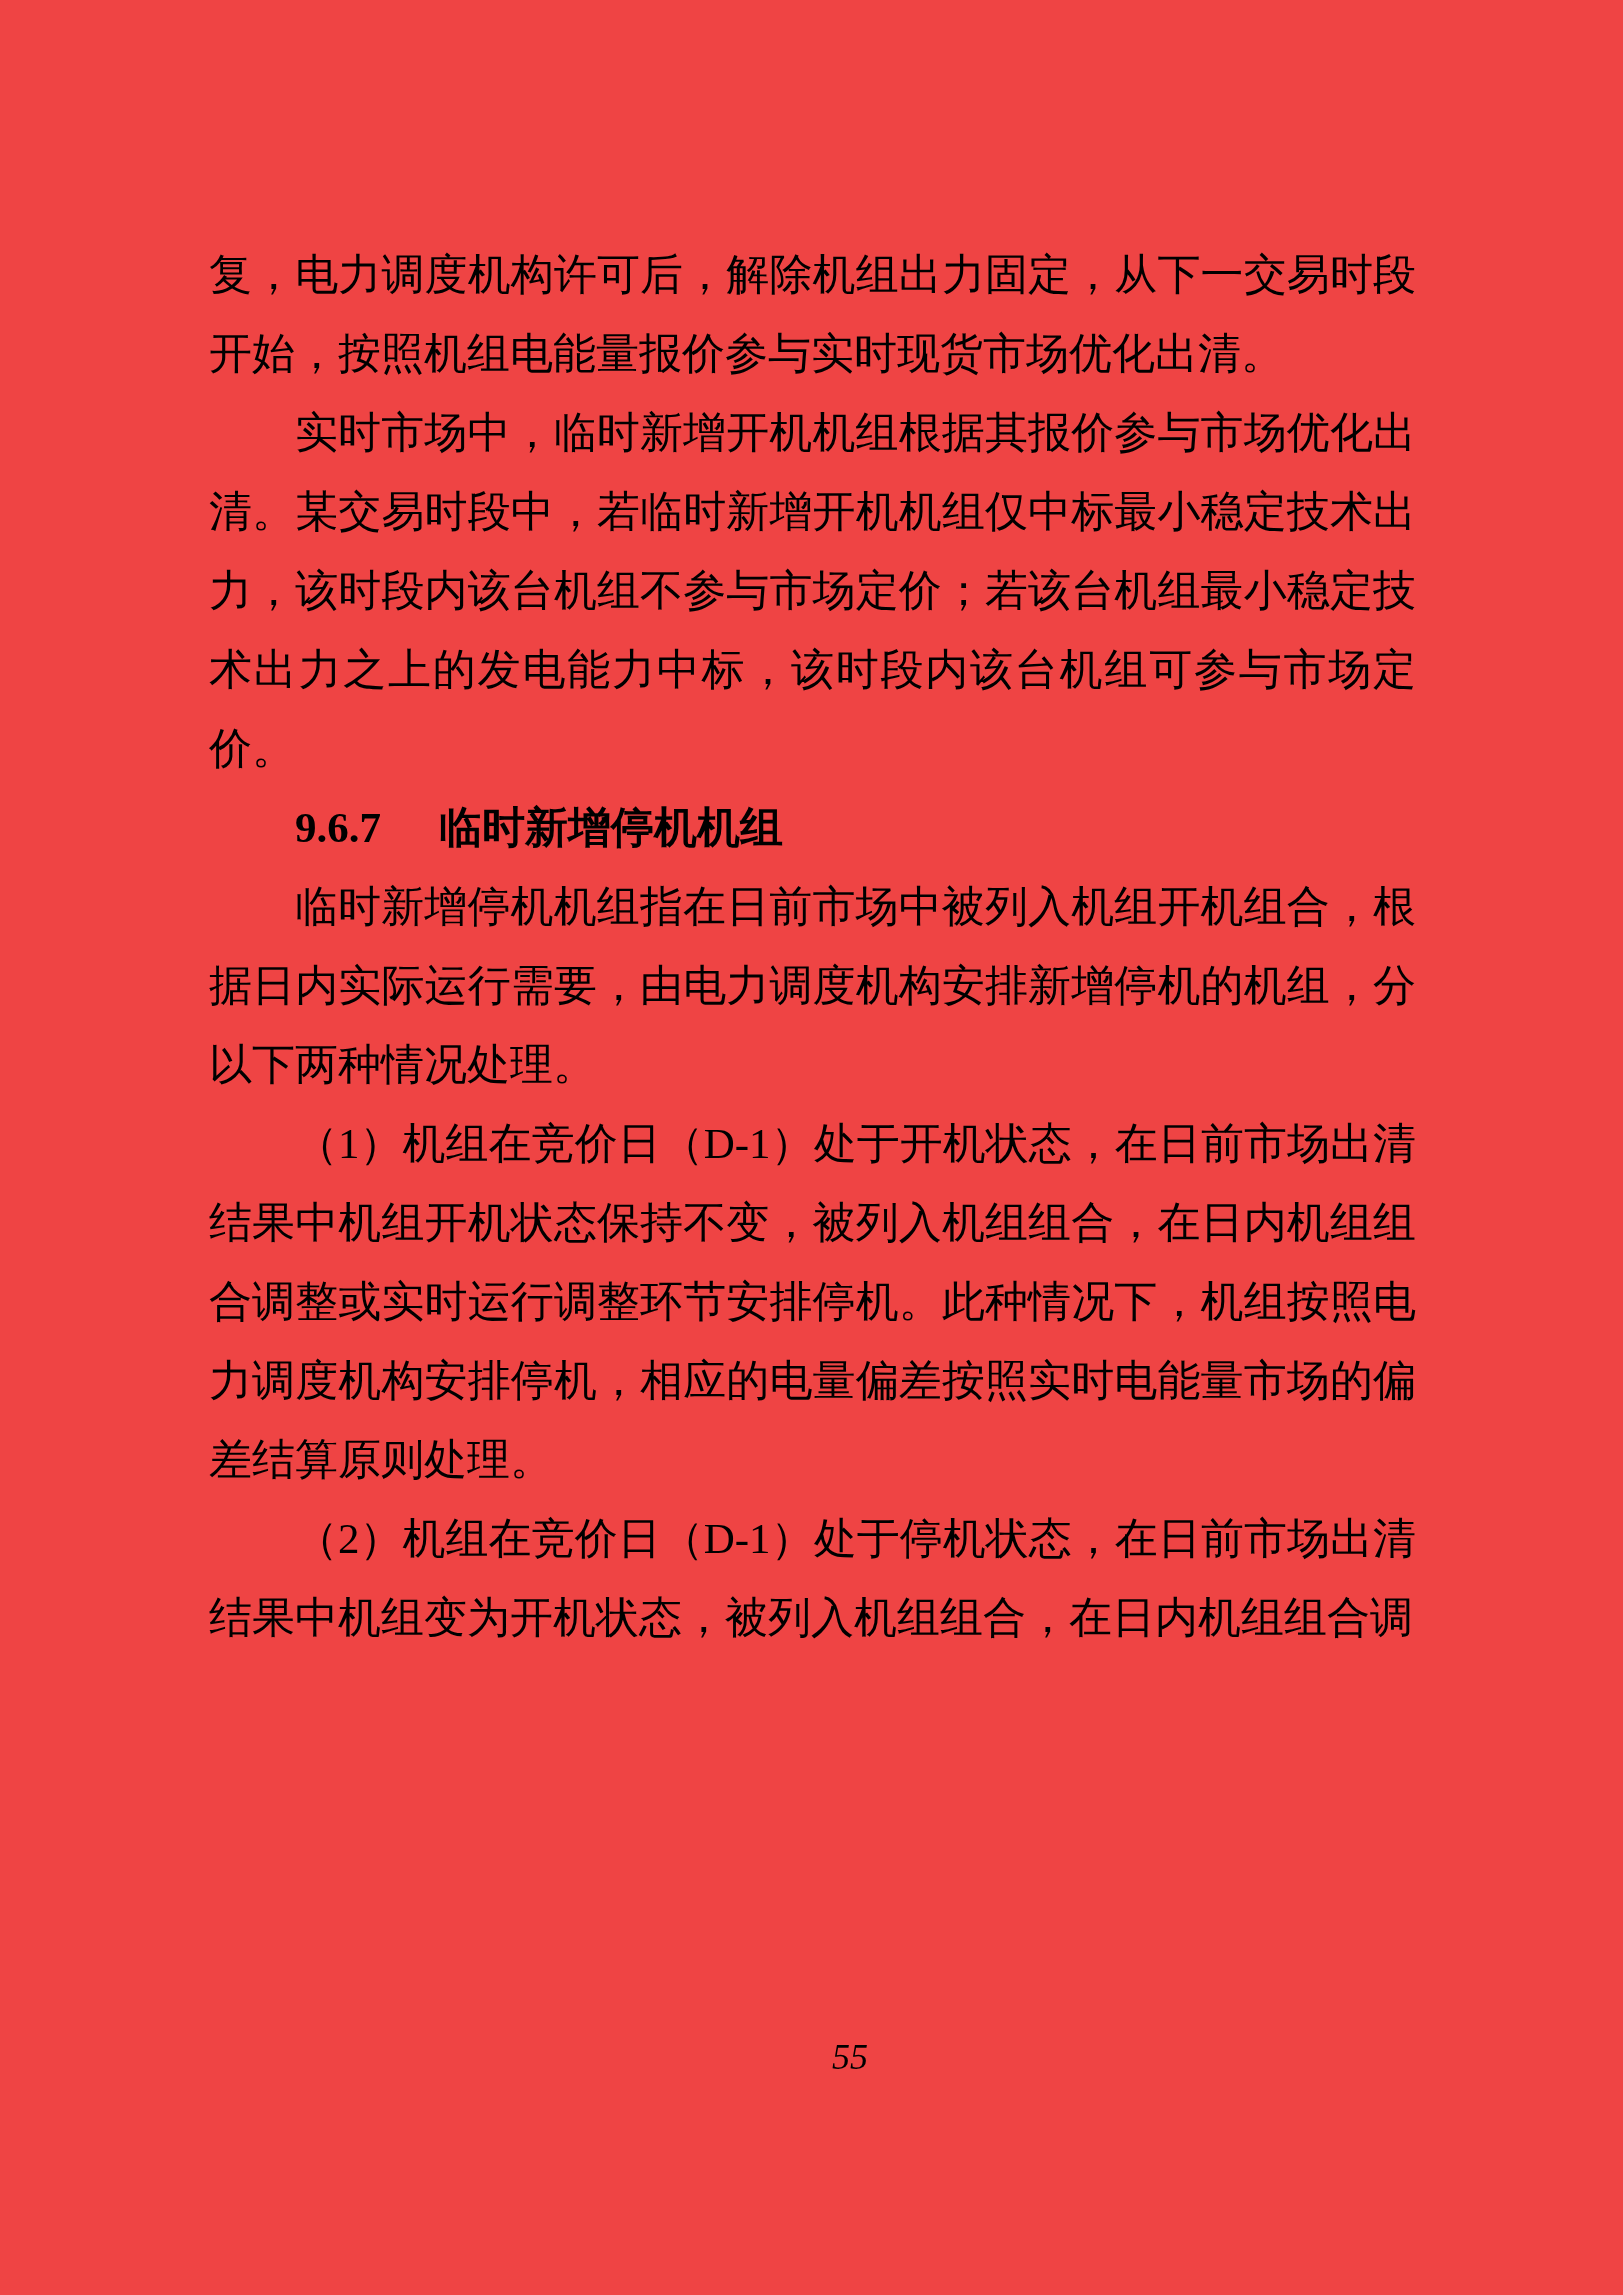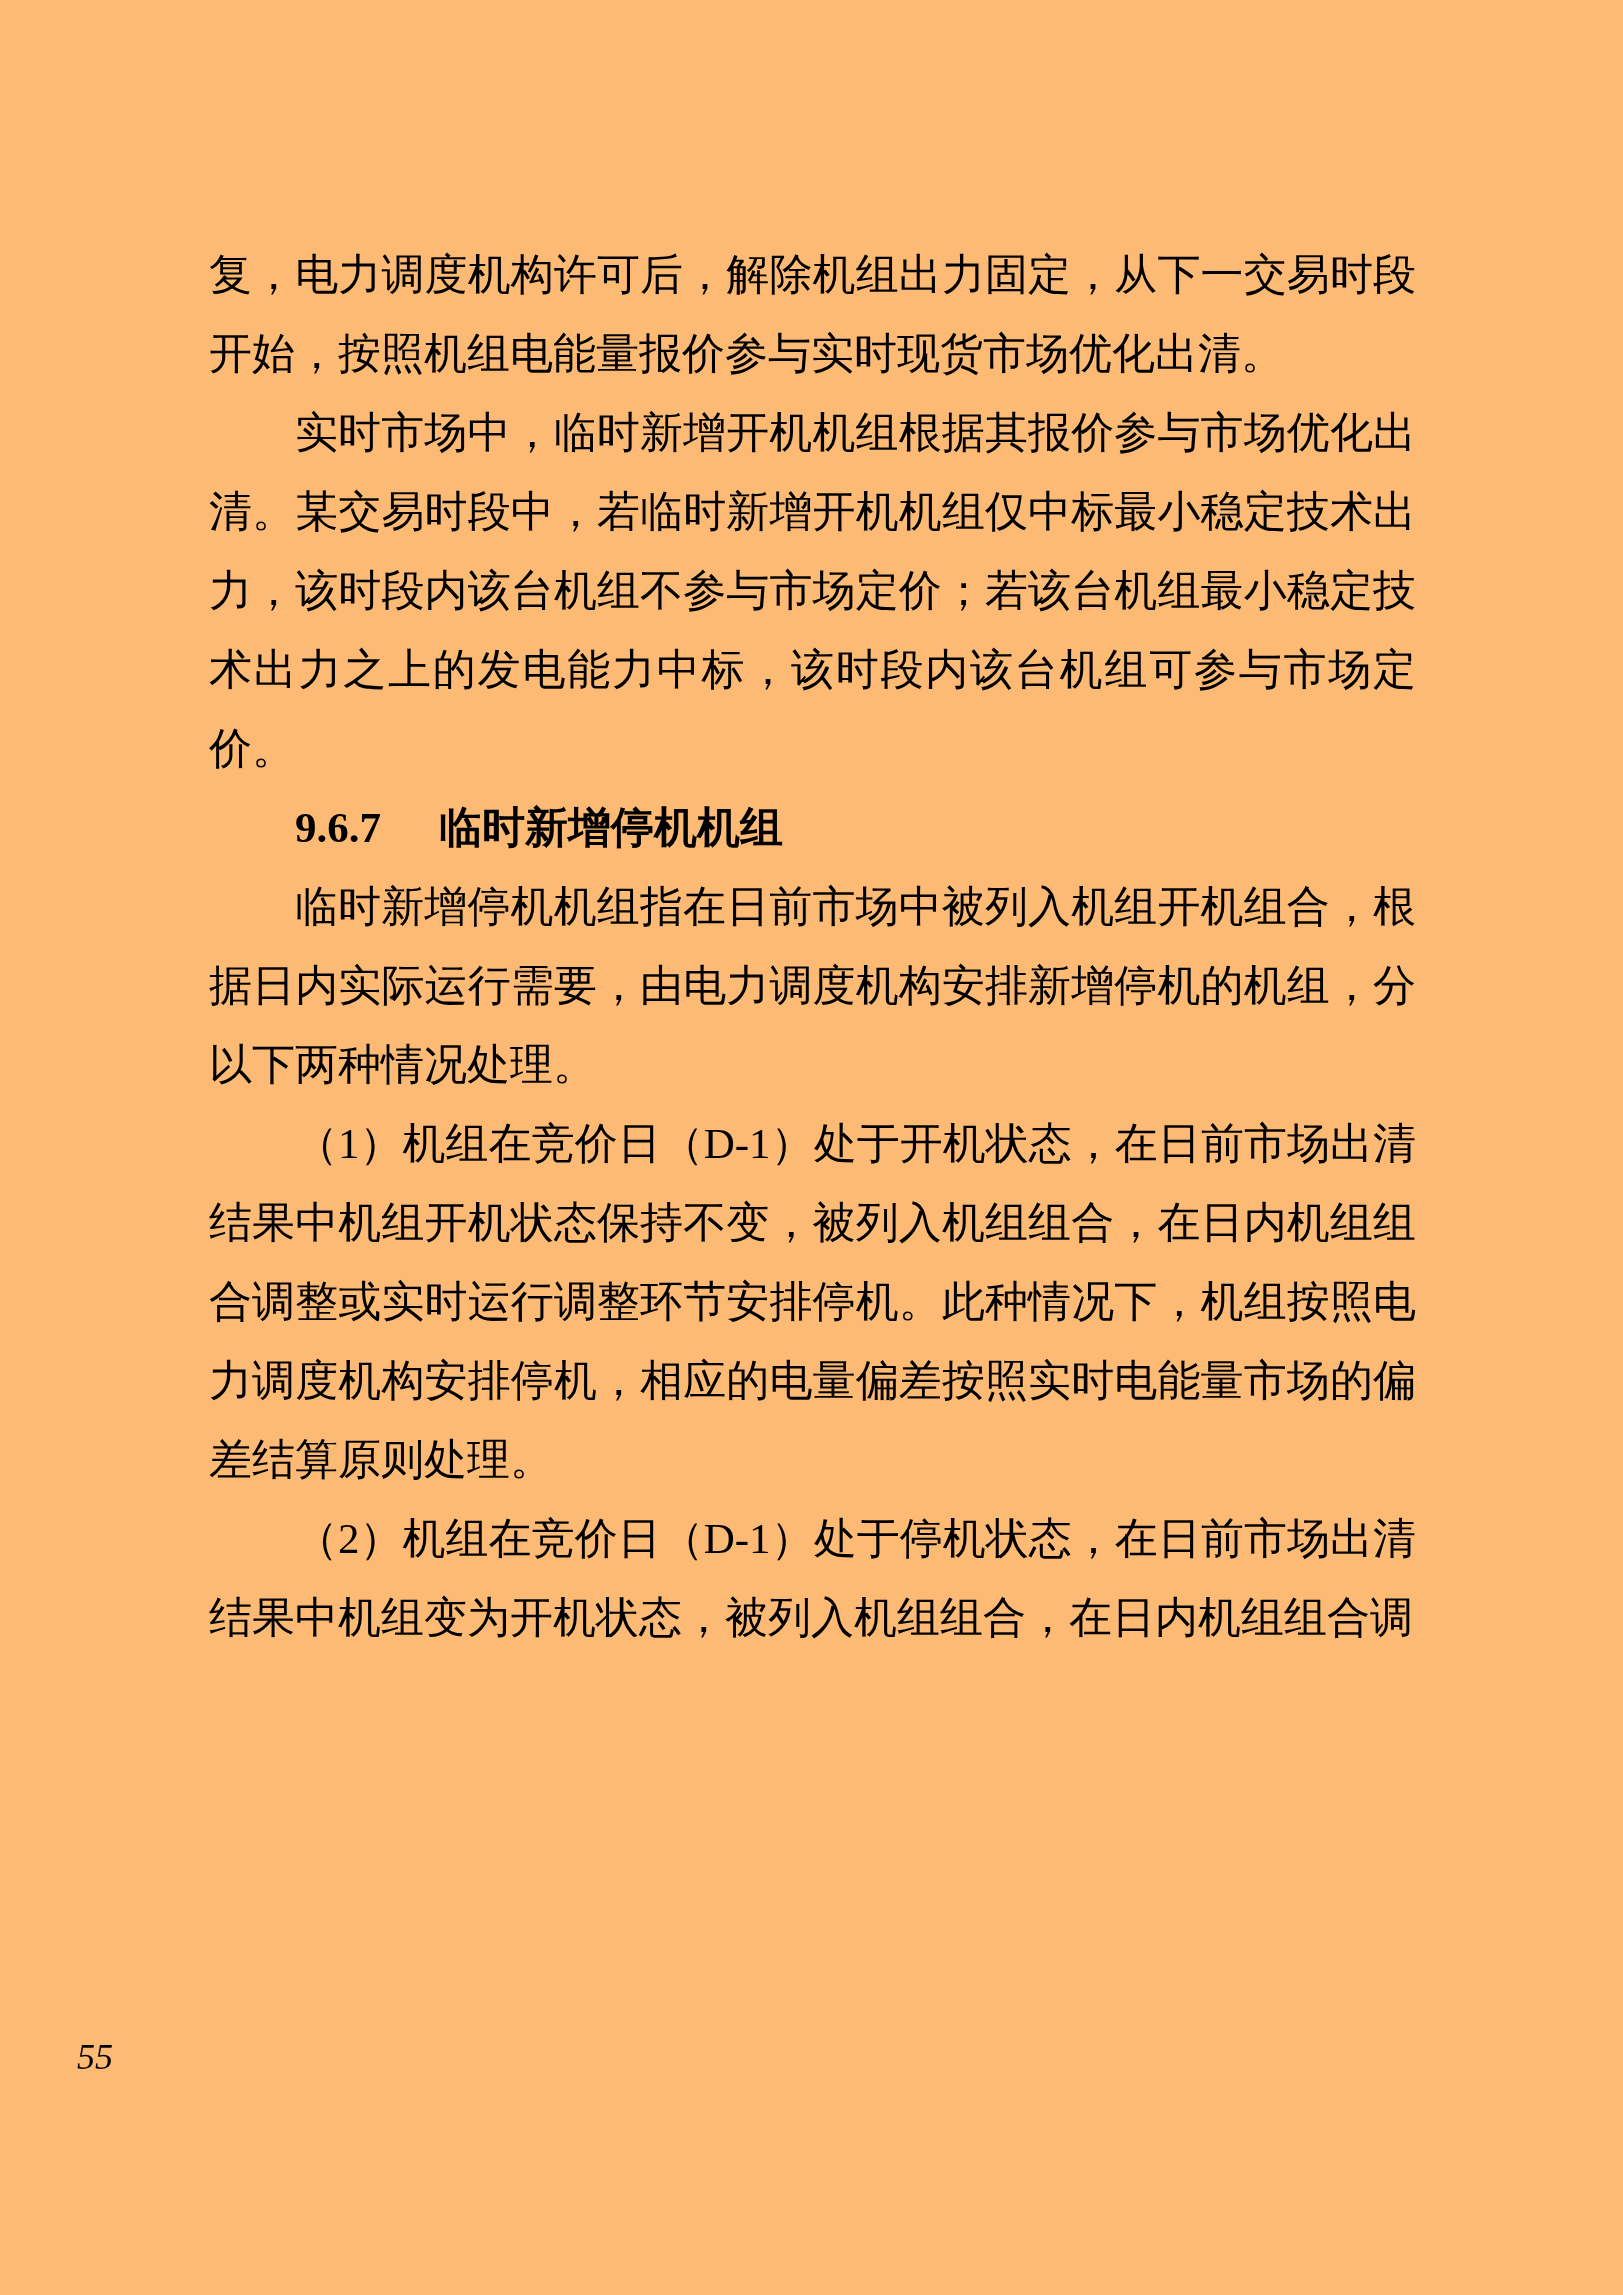--- a/index.html
+++ b/index.html
@@ -11,21 +11,21 @@
     height: 2295px;
     background: #ffffff;
     color: #000000;
     position: relative;
     font-family: "Liberation Serif", "DejaVu Serif", serif;
     overflow: hidden;
   }
   .page {
     position: absolute;
     inset: 0;
-    background: #fdba74;
+    background: #ef4444;
   }
   .doc-body {
     position: absolute;
     left: 209px;
     top: 235px;
     width: 1207px;
   }
   .doc-body p {
     margin: 0;
     font-size: 43px;
@@ -44,20 +44,21 @@
     text-align: left;
   }
   .heading-title {
     margin-left: 1.35em;
   }
   .page-footer {
     position: absolute;
     left: 0;
     top: 2039px;
     width: 100%;
+    text-align: center;
   }
   .page-number {
     display: inline-block;
     margin-left: 77px;
     font-size: 36px;
     font-style: italic;
     line-height: 1;
   }
 </style>
 </head>

